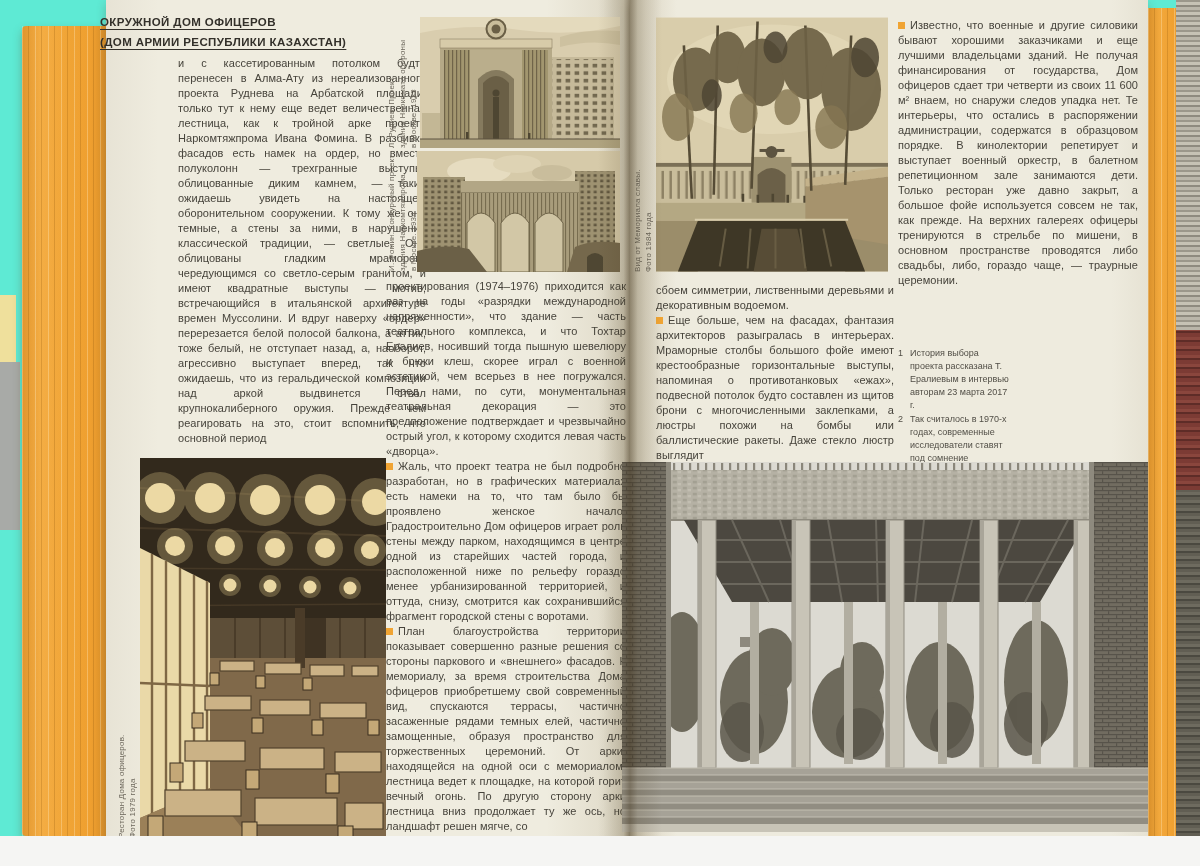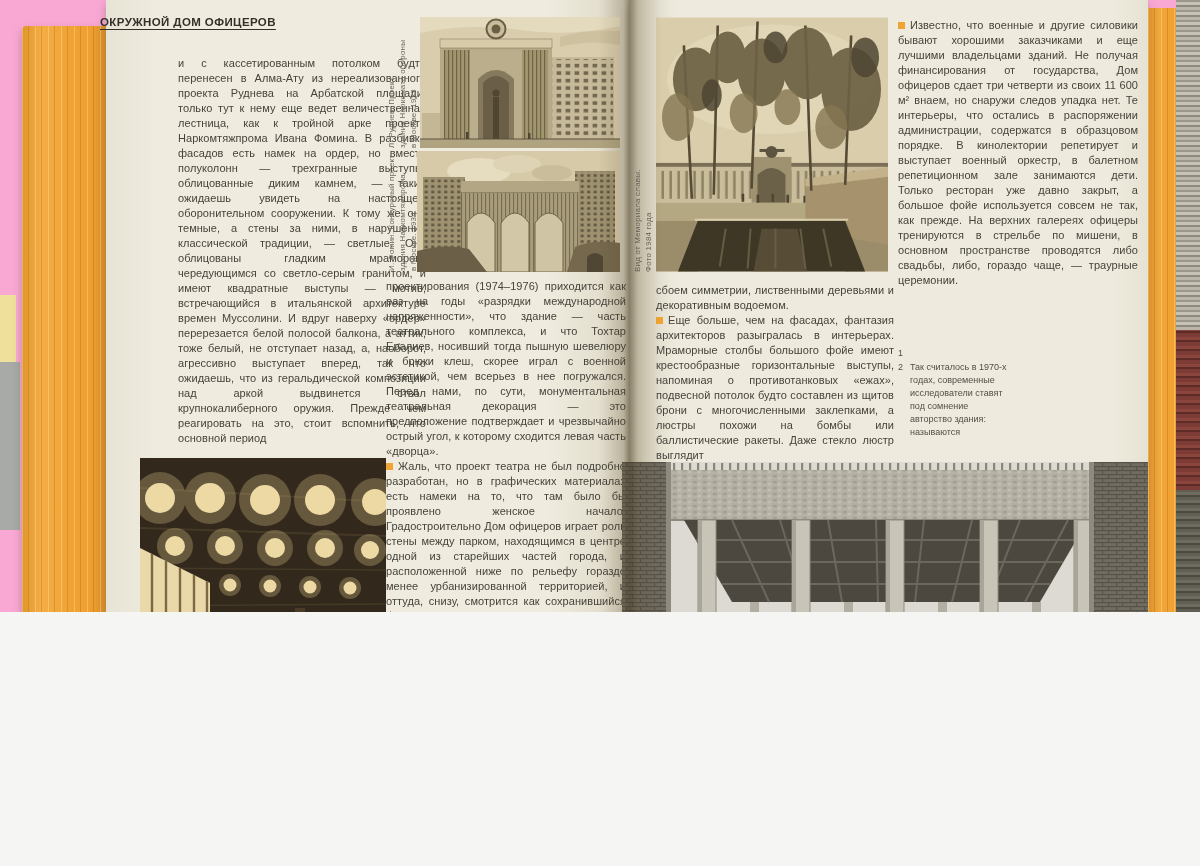--- a/index.html
+++ b/index.html
@@ -1,16 +1,16 @@
 <!DOCTYPE html>
 <html lang="ru"><head>
 <meta charset="utf-8">
 <style>
   html,body{margin:0;padding:0;background:#f5f5f3;font-family:"Liberation Sans",sans-serif;}
-  .stage{position:relative;width:1200px;height:612px;overflow:hidden;background:#f9a8d4;}
+  .stage{position:relative;width:1200px;height:836px;overflow:hidden;background:#5eead4;}
   .abs{position:absolute;}
   
   .sliver-yellow{left:0;top:295px;width:16px;height:70px;background:#efe09c;}
   .sliver-grey{left:0;top:362px;width:20px;height:168px;background:#a8aaa7;}
   
   .fore-edge-left{left:22px;top:26px;width:86px;height:810px;border-radius:4px 0 0 4px;
     background:linear-gradient(90deg,#e0952d,#f4ad44 22%,#f0a435 55%,#ef9f2f 80%,#d88f2a);
     box-shadow:0 5px 10px rgba(90,75,40,.35);}
   .fore-edge-left::after,.fore-edge-right::after{content:"";position:absolute;inset:0;
     background:repeating-linear-gradient(90deg,rgba(255,244,214,.30) 0 1px,rgba(0,0,0,0) 1px 6px,rgba(140,85,10,.25) 6px 7px,rgba(0,0,0,0) 7px 13px);}
@@ -59,20 +59,21 @@
 
   <div class="abs sliver-yellow"></div>
   <div class="abs sliver-grey"></div>
 
   <div class="abs fore-edge-left"></div>
   <div class="abs page-left"></div>
   <div class="abs page-right"></div>
 
   <div class="abs hdr" style="left:100px;top:12px;width:300px;">
     <div><span>ОКРУЖНОЙ ДОМ ОФИЦЕРОВ</span></div>
+    <div><span>(ДОМ АРМИИ РЕСПУБЛИКИ КАЗАХСТАН)</span></div>
   </div>
 
   <div class="abs bodytext" style="left:140px;top:56px;width:248px;margin-left:38px;">
     <p class="para">и с кассетированным потолком будто перенесен в Алма-Ату из нереализованного проекта Руднева на Арбатской площади, только тут к нему еще ведет величественная лестница, как к тройной арке проекта Наркомтяжпрома Ивана Фомина. В разбивке фасадов есть намек на ордер, но вместо полуколонн — трехгранные выступы, облицованные диким камнем, — такие ожидаешь увидеть на настоящем оборонительном сооружении. К тому же они темные, а стены за ними, в нарушение классической традиции, — светлые. Они облицованы гладким мрамором, чередующимся со светло-серым гранитом, и имеют квадратные выступы — мотив, встречающийся в итальянской архитектуре времен Муссолини. И вдруг наверху «ордер» перерезается белой полосой балкона, а аттик, тоже белый, не отступает назад, а, наоборот, агрессивно выступает вперед, так что ожидаешь, что из геральдической композиции над аркой выдвинется ствол крупнокалиберного оружия. Прежде чем реагировать на это, стоит вспомнить, что основной период</p>
   </div>
 
   <div class="abs vcap" style="left:386px;top:20px;height:128px;">Л. Руднев. Проект
 здания Наркомата обороны
 в Москве. 1933</div>
   <div class="abs vcap" style="left:386px;top:150px;height:121px;">И. Фомин. Конкурсный проект
@@ -326,20 +327,21 @@
   </div>
 
   <div class="abs bodytext" style="left:898px;top:18px;width:240px;">
     <p class="para"><span class="pbullet"></span><span>Известно, что военные и другие силовики бывают хорошими заказчиками и еще лучшими владельцами зданий. Не получая финансирования от государства, Дом офицеров сдает три четверти из своих 11 600 м² внаем, но снаружи следов упадка нет. Те интерьеры, что остались в распоряжении администрации, содержатся в образцовом порядке. В кинолектории репетирует и выступает военный оркестр, в балетном репетиционном зале занимаются дети. Только ресторан уже давно закрыт, а большое фойе используется совсем не так, как прежде. На верхних галереях офицеры тренируются в стрельбе по мишени, в основном пространстве проводятся либо свадьбы, либо, гораздо чаще, — траурные церемонии.</span></p>
   </div>
 
   <div class="abs fn fn-cols" style="left:898px;top:347px;width:246px;">
     <div class="fn-col">
       <div class="fn-item">
         <span class="fn-num">1</span>
+        <span>История выбора проекта рассказана Т. Ералиевым в интервью авторам 23 марта 2017 г.</span>
       </div>
       <div class="fn-item">
         <span class="fn-num">2</span>
         <span>Так считалось в 1970-х годах, современные исследователи ставят под сомнение авторство здания: называются</span>
       </div>
     </div>
   </div>
 
   <svg class="abs" style="left:622px;top:462px;" width="528" height="370" viewBox="0 0 528 370">
     <defs>

